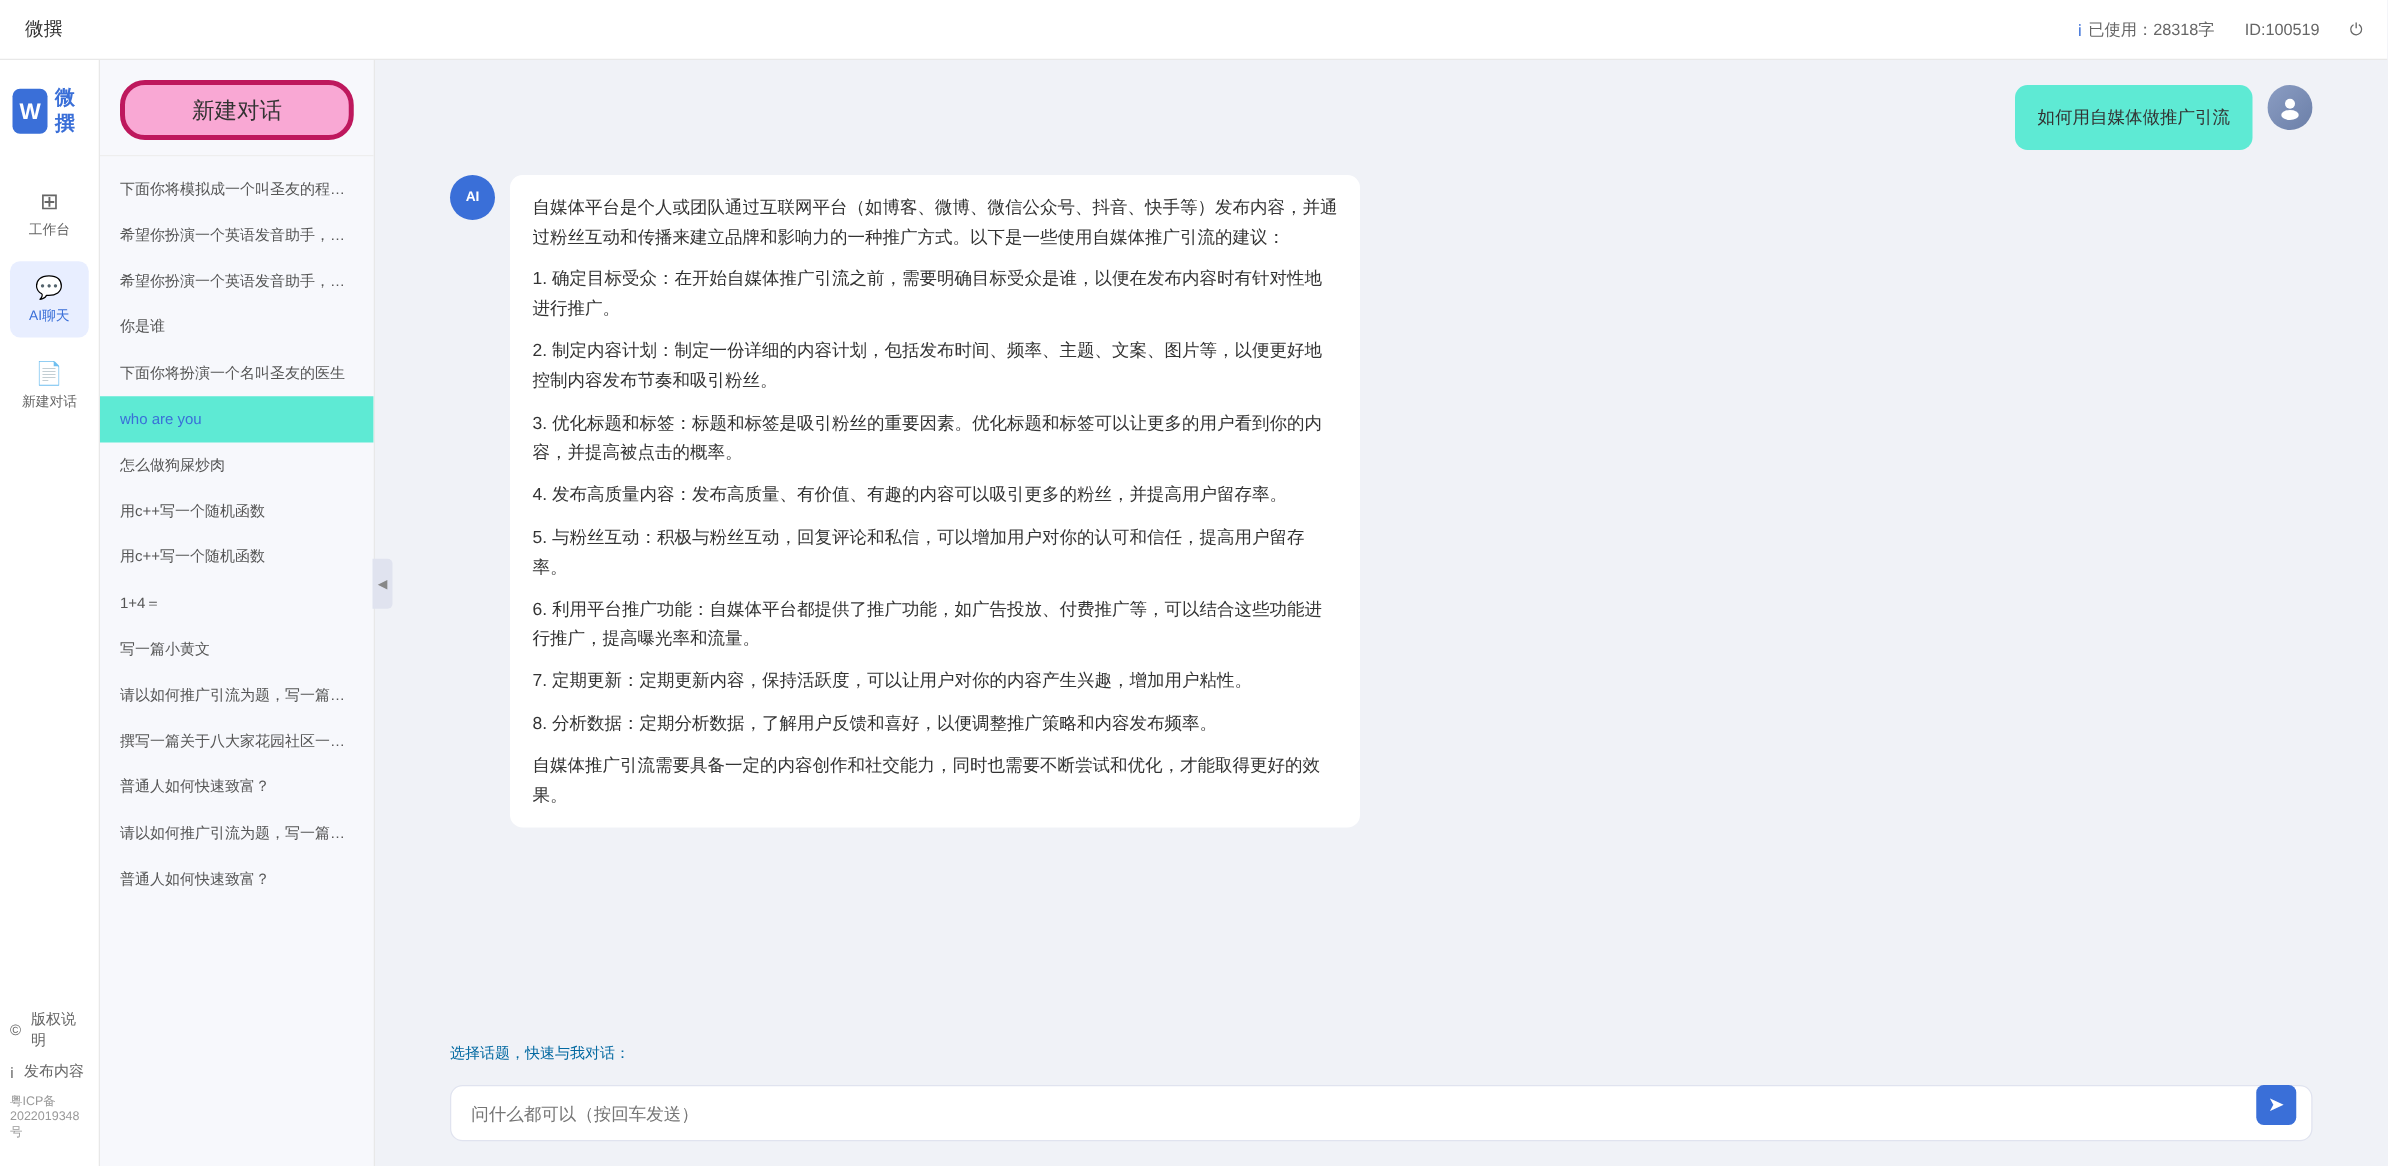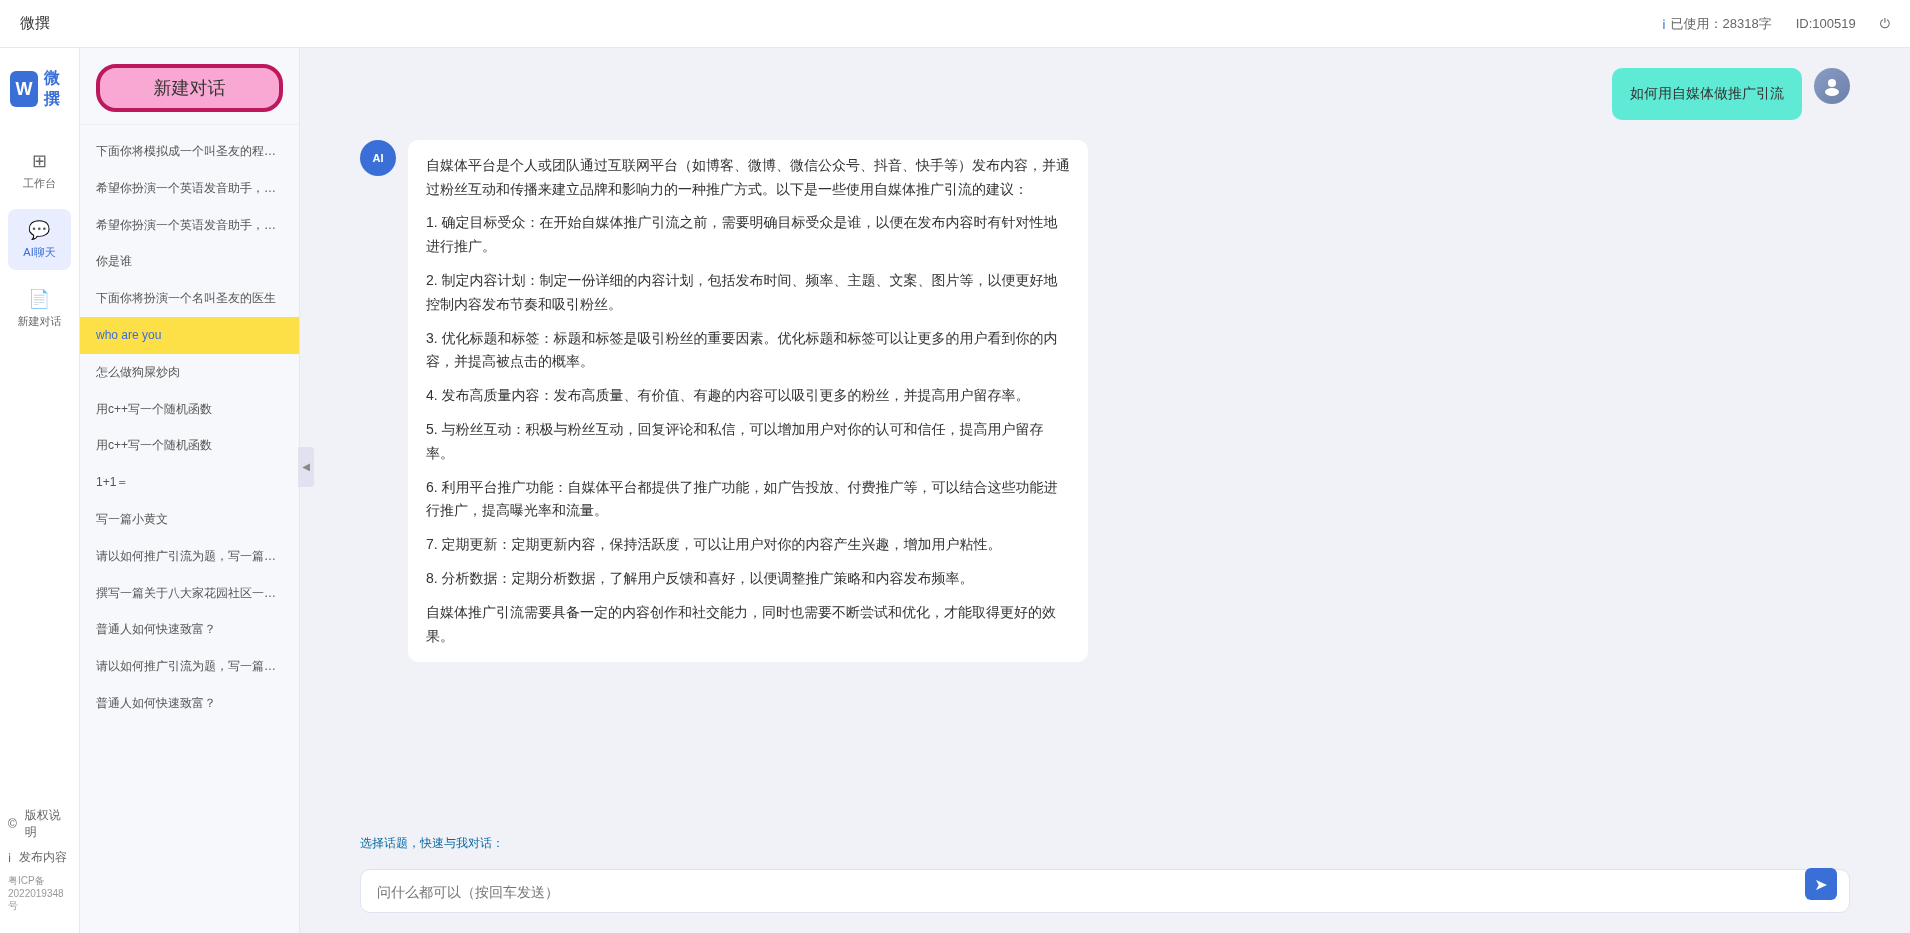--- a/index.html
+++ b/index.html
@@ -146,21 +146,21 @@
     .chat-item {
       padding: 10px 16px;
       font-size: 12px;
       color: #555;
       cursor: pointer;
       line-height: 1.4;
       white-space: nowrap;
       overflow: hidden;
       text-overflow: ellipsis;
     }
-    .chat-item.active { background: #fde047; color: #3a6fd8; }
+    .chat-item.active { background: #5eead4; color: #3a6fd8; }
     .footer-link {
       display: flex;
       align-items: center;
       gap: 8px;
       font-size: 12px;
       color: #666;
       cursor: pointer;
     }
     .icp-text {
       font-size: 10px;
@@ -352,21 +352,21 @@
     <div class="chat-list" id="chat-list">
     <div class="chat-item">下面你将模拟成一个叫圣友的程序员、我说...</div>
         <div class="chat-item">希望你扮演一个英语发音助手，我提供给你...</div>
         <div class="chat-item">希望你扮演一个英语发音助手，我提供给你...</div>
         <div class="chat-item">你是谁</div>
         <div class="chat-item">下面你将扮演一个名叫圣友的医生</div>
         <div class="chat-item active">who are you</div>
         <div class="chat-item">怎么做狗屎炒肉</div>
         <div class="chat-item">用c++写一个随机函数</div>
         <div class="chat-item">用c++写一个随机函数</div>
-        <div class="chat-item">1+1＝</div>
+        <div class="chat-item">1+4＝</div>
         <div class="chat-item">写一篇小黄文</div>
         <div class="chat-item">请以如何推广引流为题，写一篇大纲</div>
         <div class="chat-item">撰写一篇关于八大家花园社区一刻钟便民生...</div>
         <div class="chat-item">普通人如何快速致富？</div>
         <div class="chat-item">请以如何推广引流为题，写一篇大纲</div>
         <div class="chat-item">普通人如何快速致富？</div>
       </div>
   </div>
 
   <div class="collapse-arrow">◀</div>

